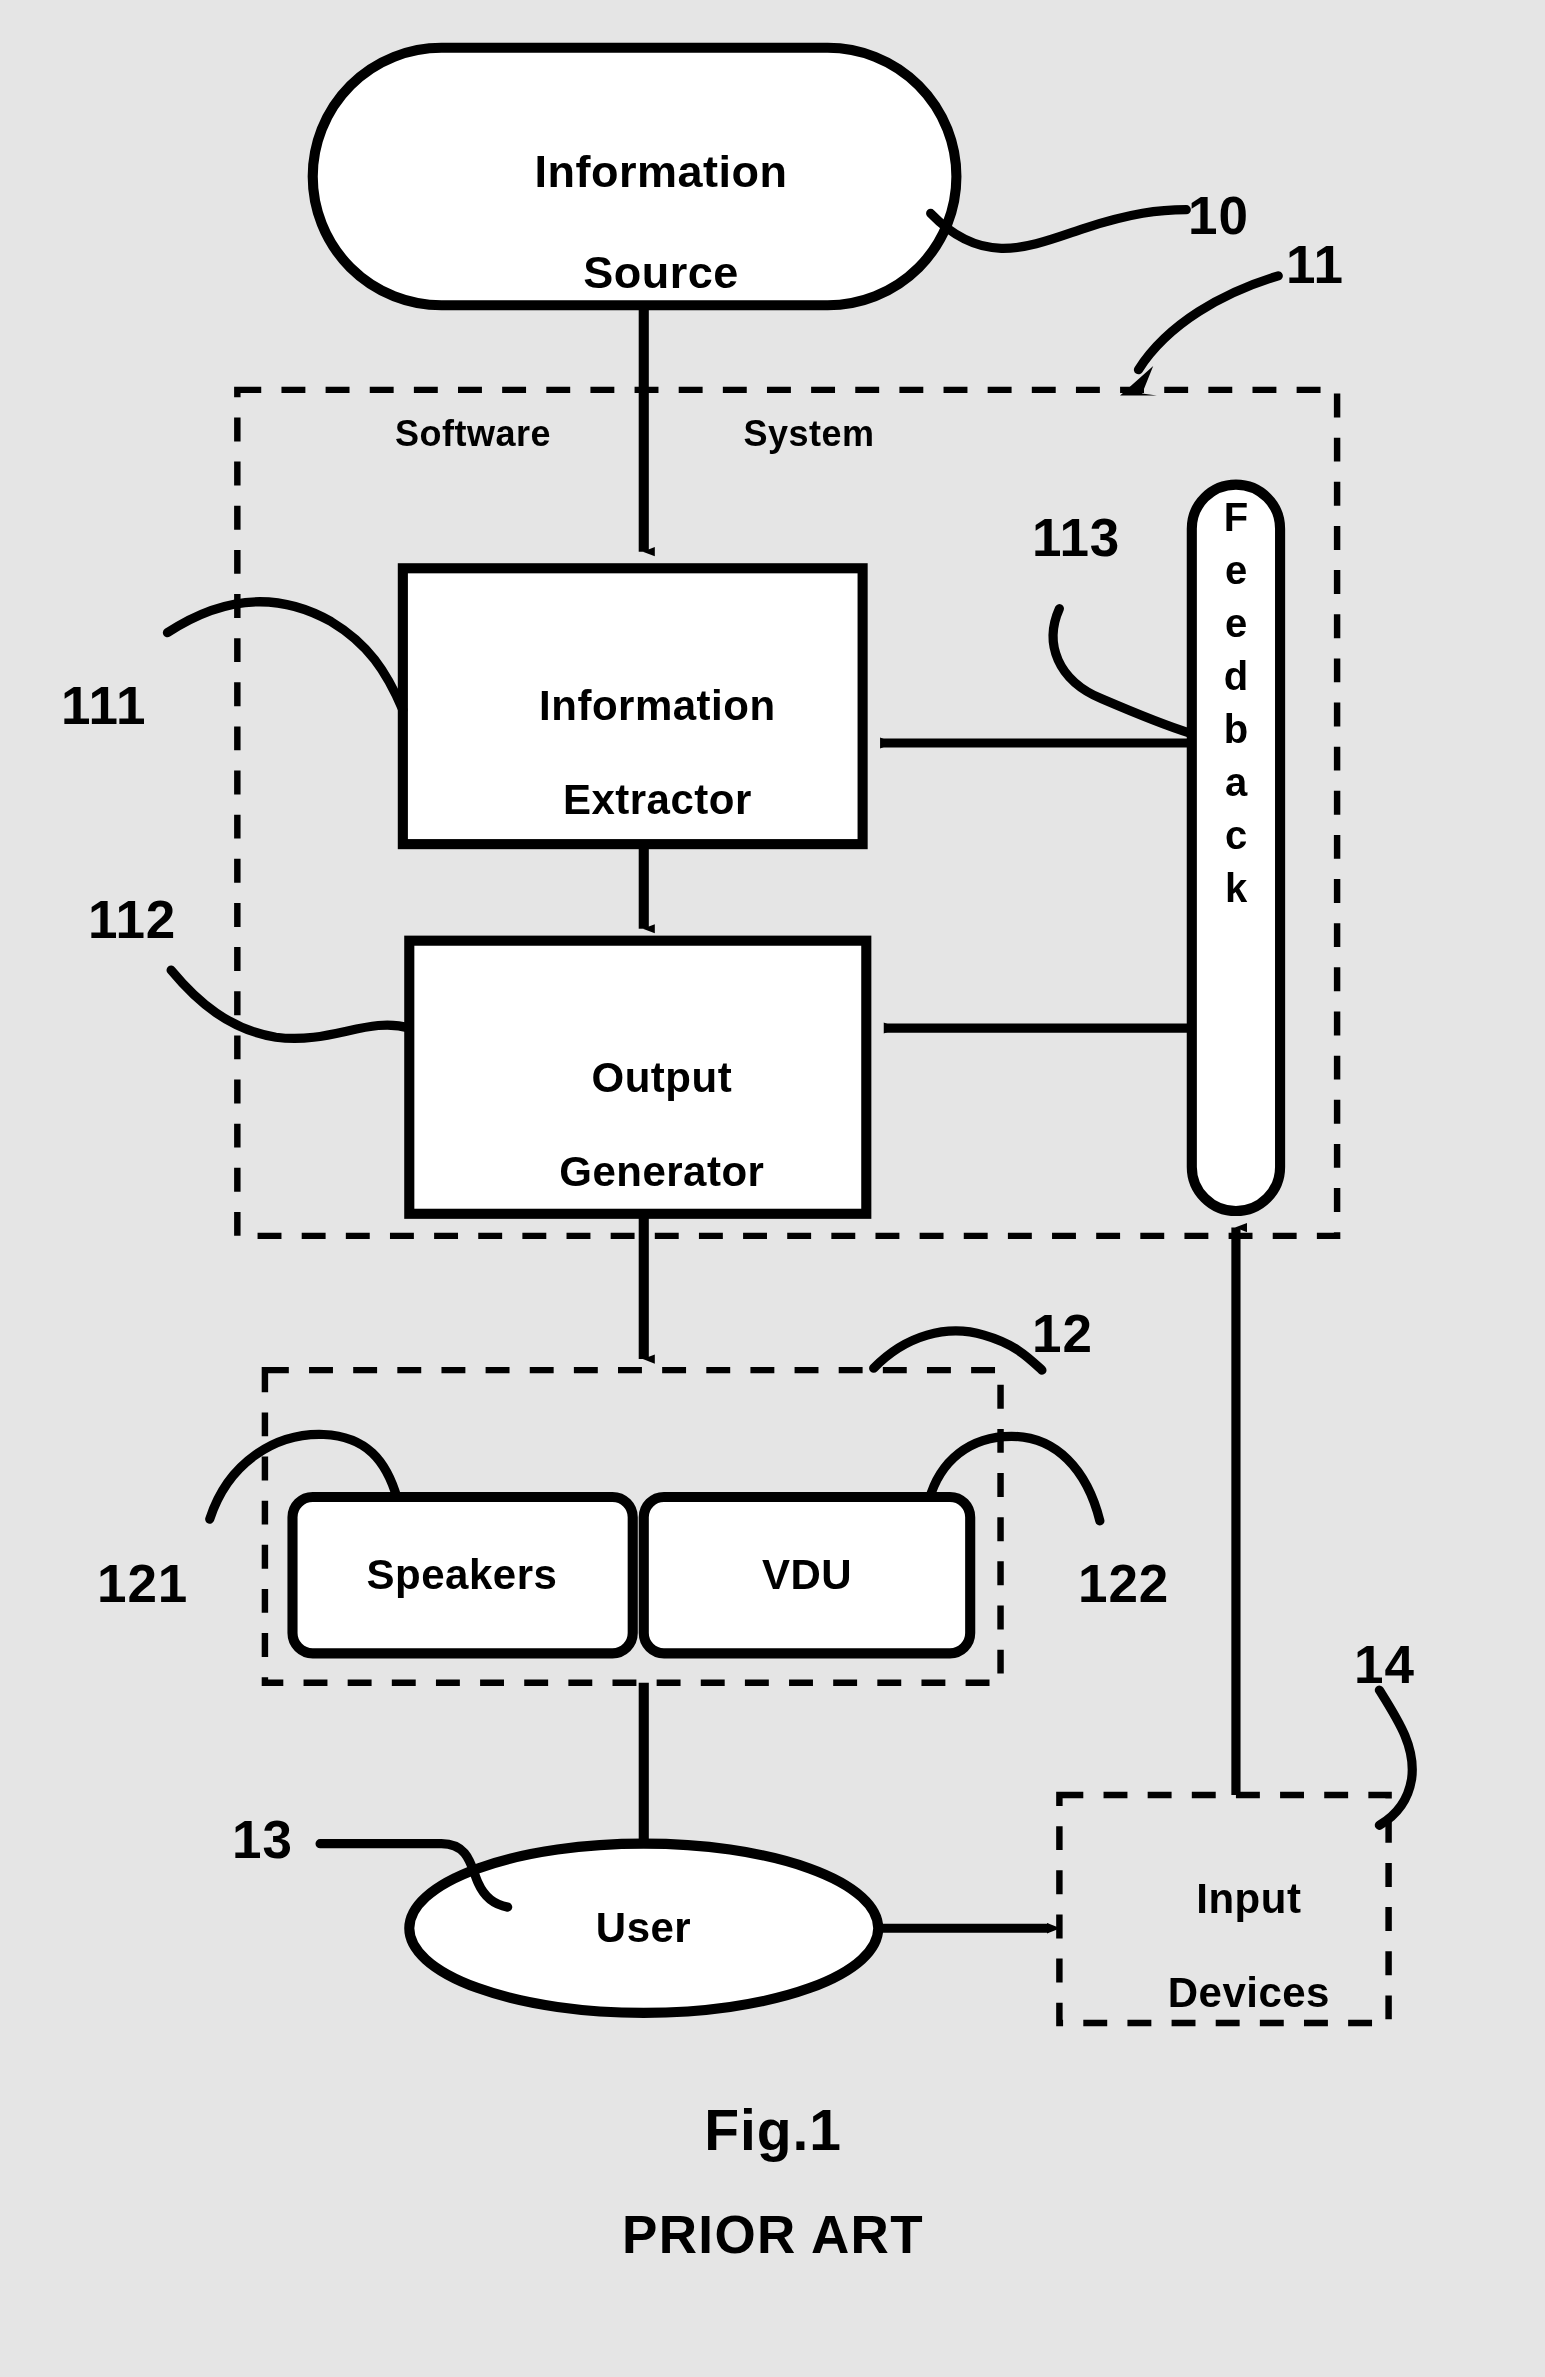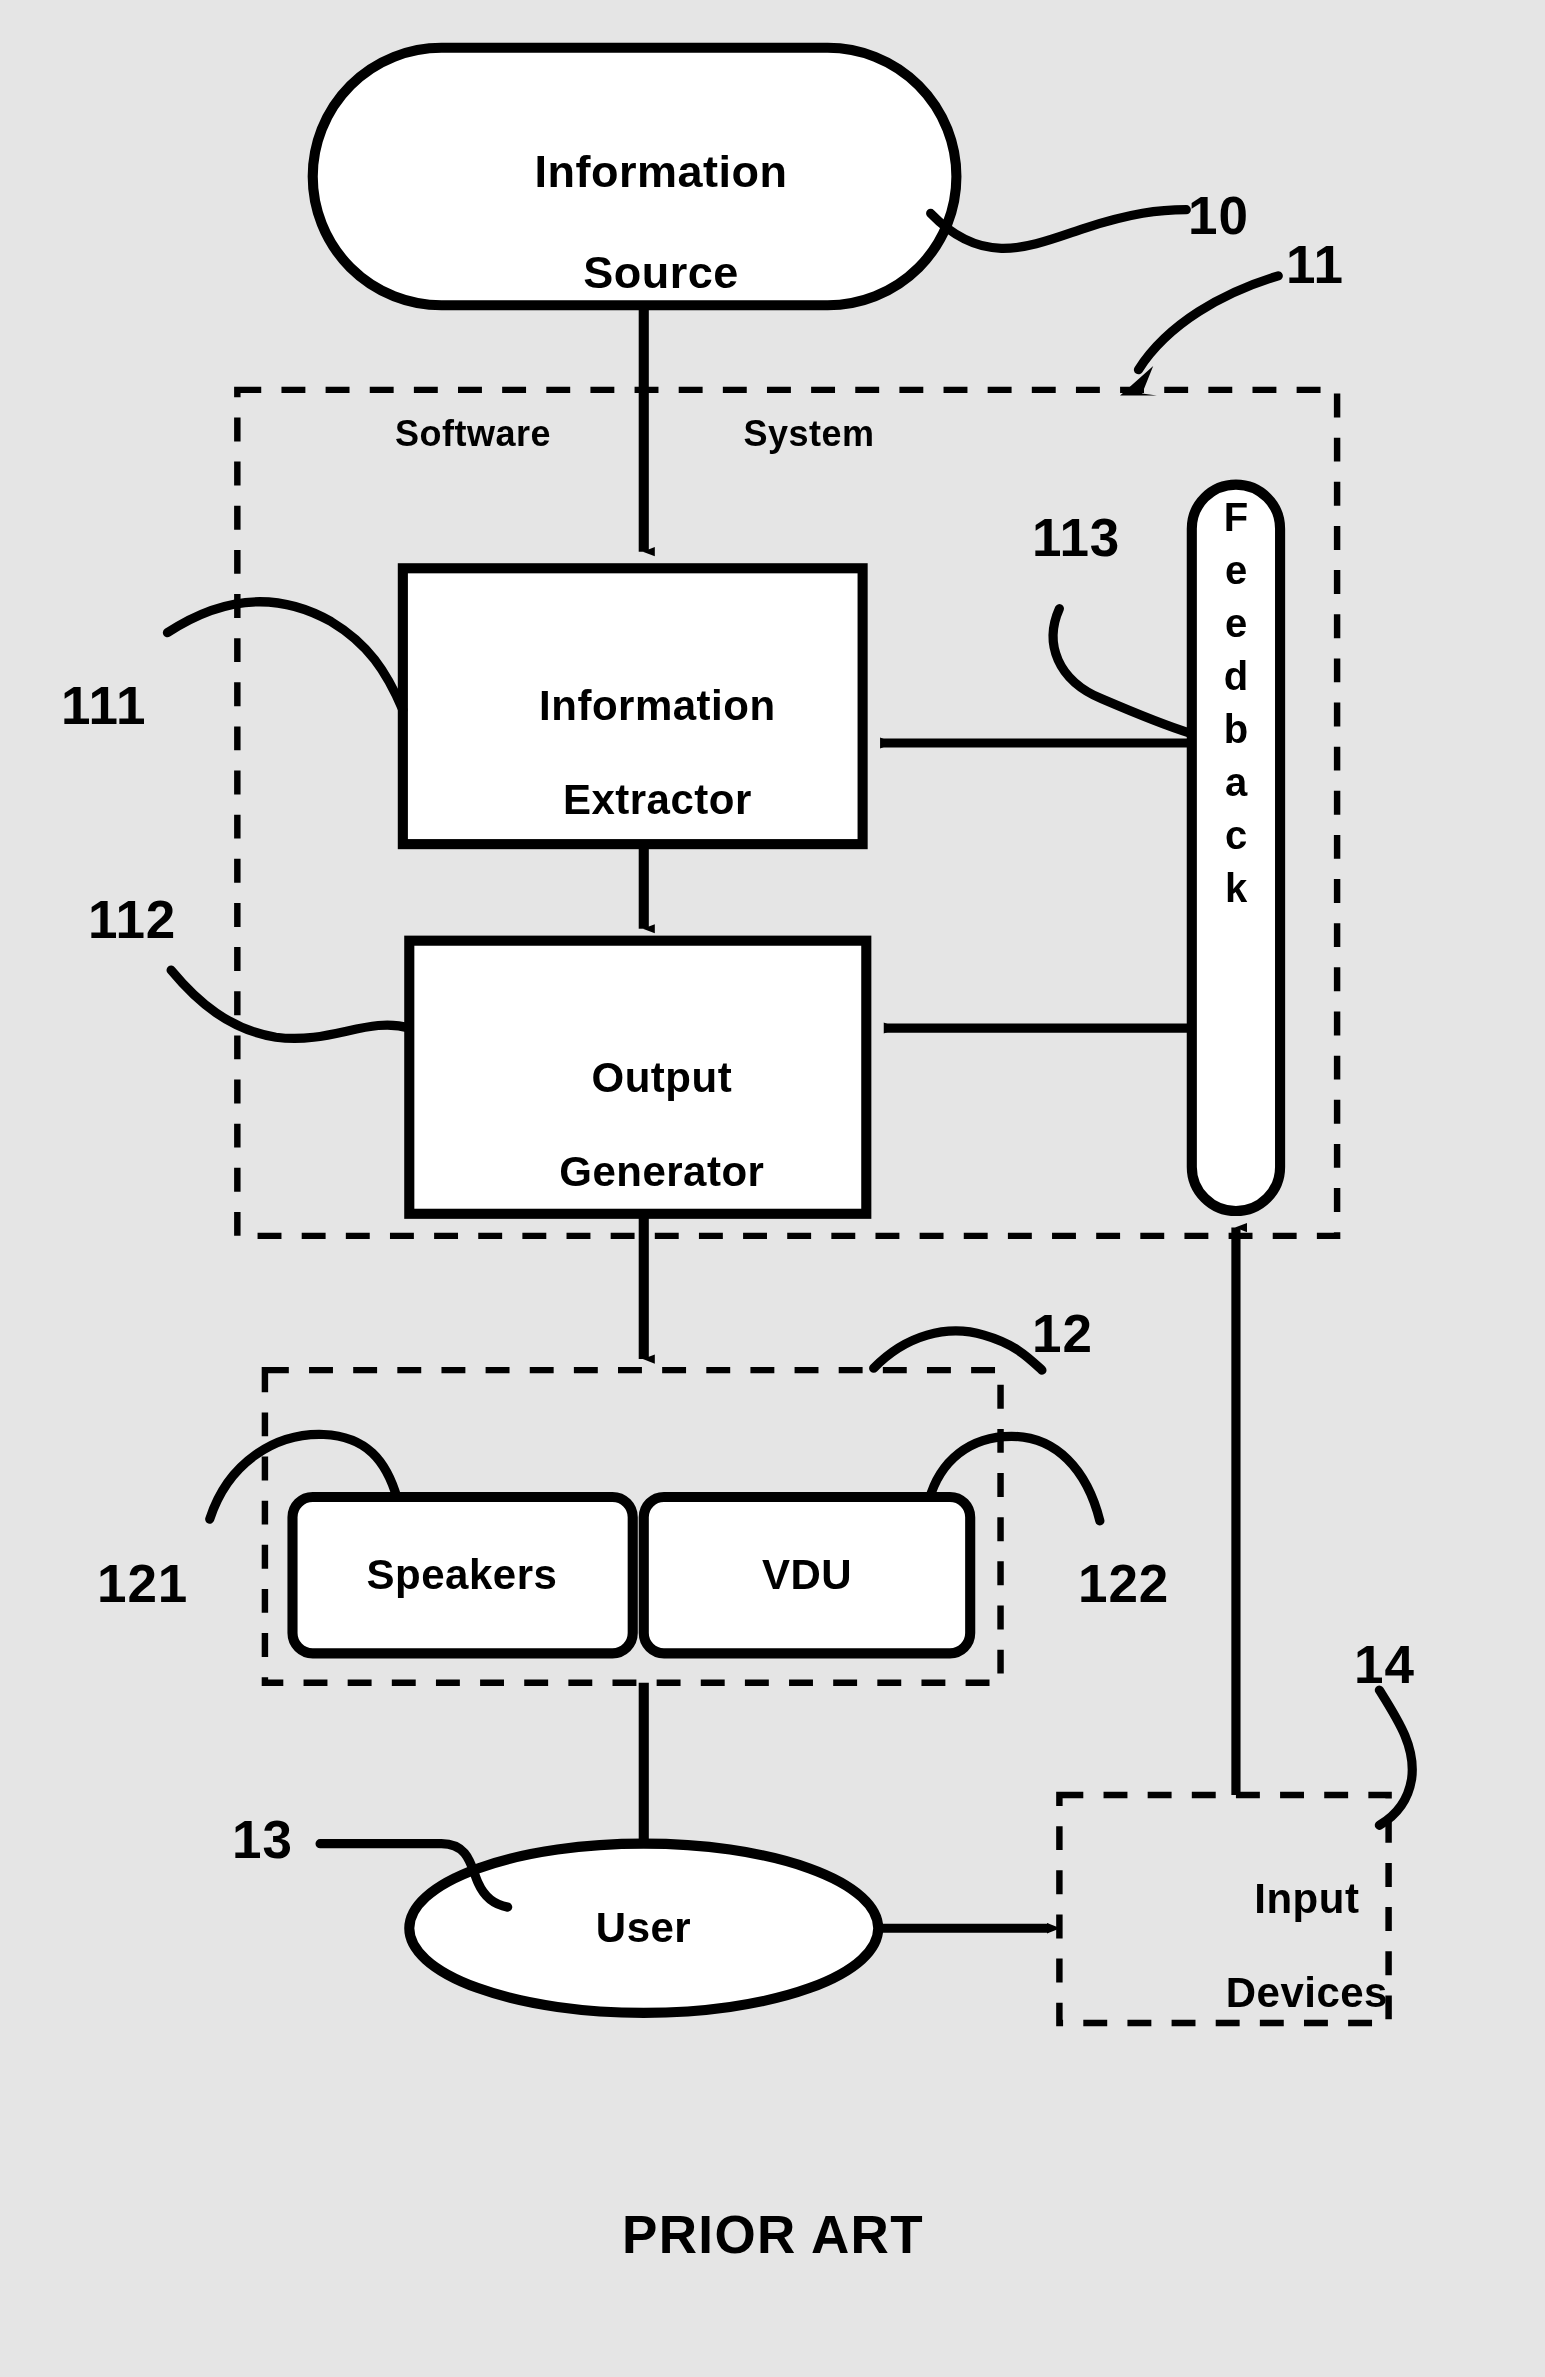--- a/index.html
+++ b/index.html
@@ -227,21 +227,22 @@
   <div class="lbl node-label" style="left:644px; top:1551px; width:326px;">VDU</div>
 
   <div class="lbl ref-num" style="left:1078px; top:1554px; width:147px; text-align:left;">122</div>
 
   <div class="lbl ref-num" style="left:1354px; top:1635px; width:110px; text-align:left;">14</div>
 
   <div class="lbl ref-num" style="left:232px; top:1810px; width:110px; text-align:left;">13</div>
 
   <div class="lbl node-label" style="left:524px; top:1904px; width:239px;">User</div>
 
-  <div class="lbl node-label" style="left:1118px; top:1828px; width:329px;">
+  <div class="lbl node-label" style="left:1060px; top:1828px; width:329px;">
     <span>Input</span><br>
     <span>Devices</span>
   </div>
 
+  <div class="lbl caption-fig" style="left:497px; top:2099px; width:552px;">Fig.1</div>
   <div class="lbl caption-prior" style="left:497px; top:2205px; width:552px;">PRIOR ART</div>
 
 </div>
 
 
 </body></html>

